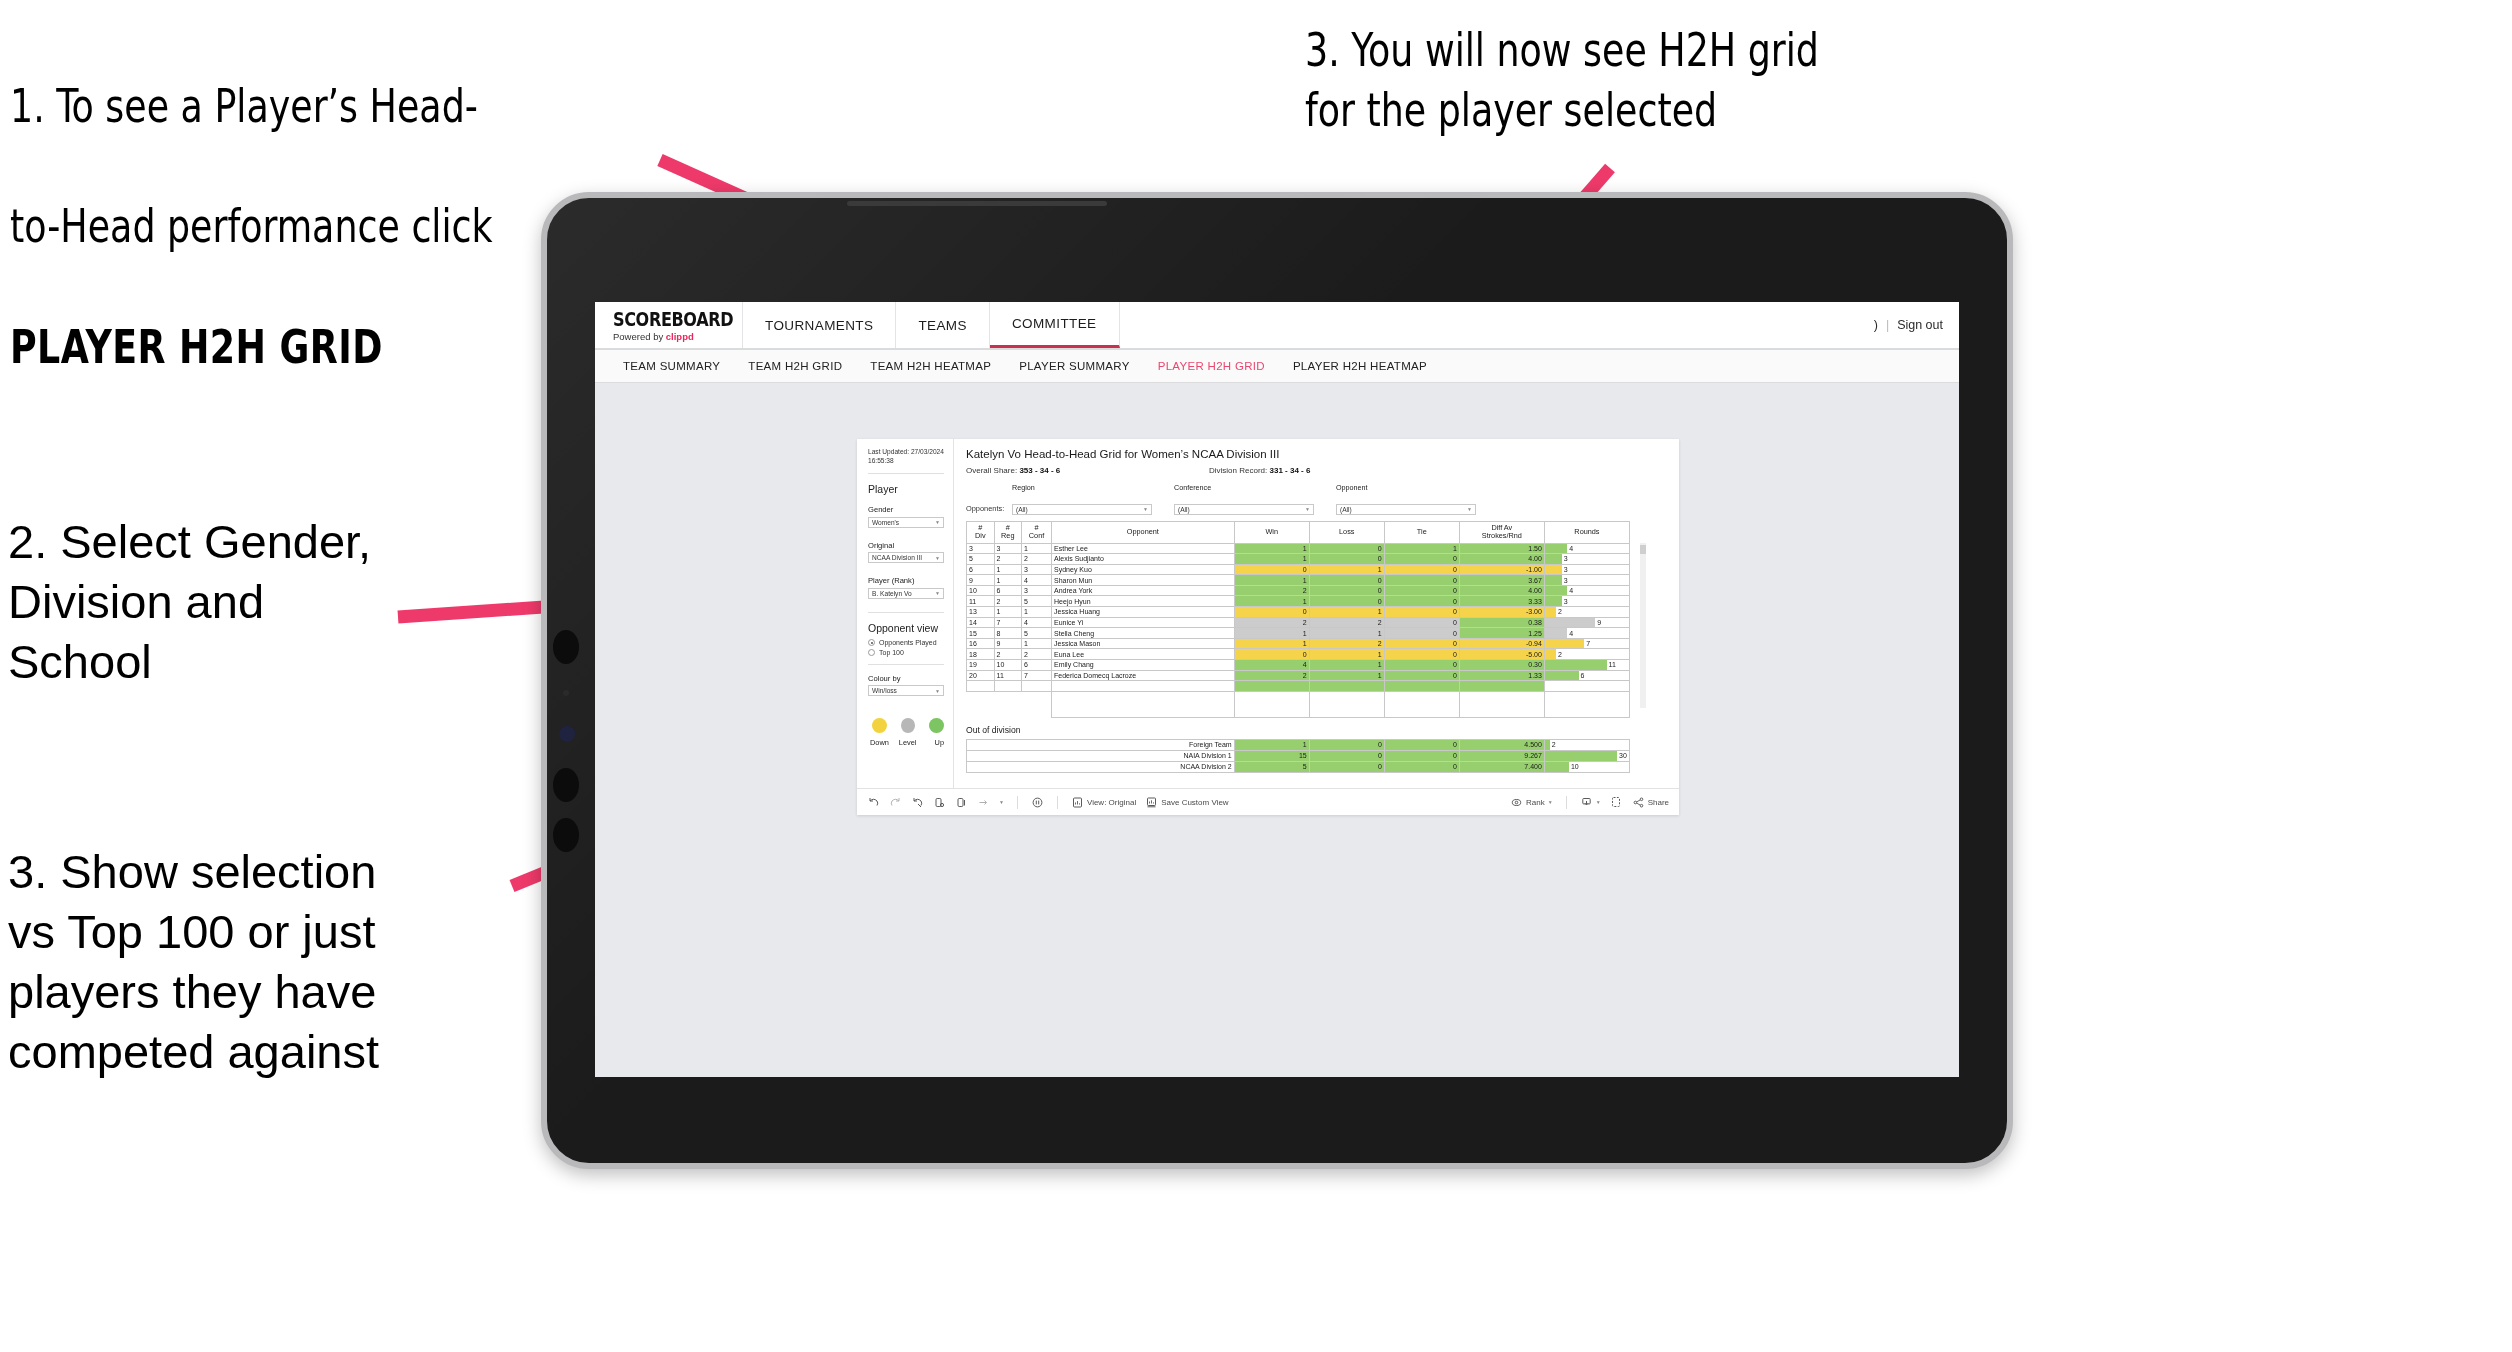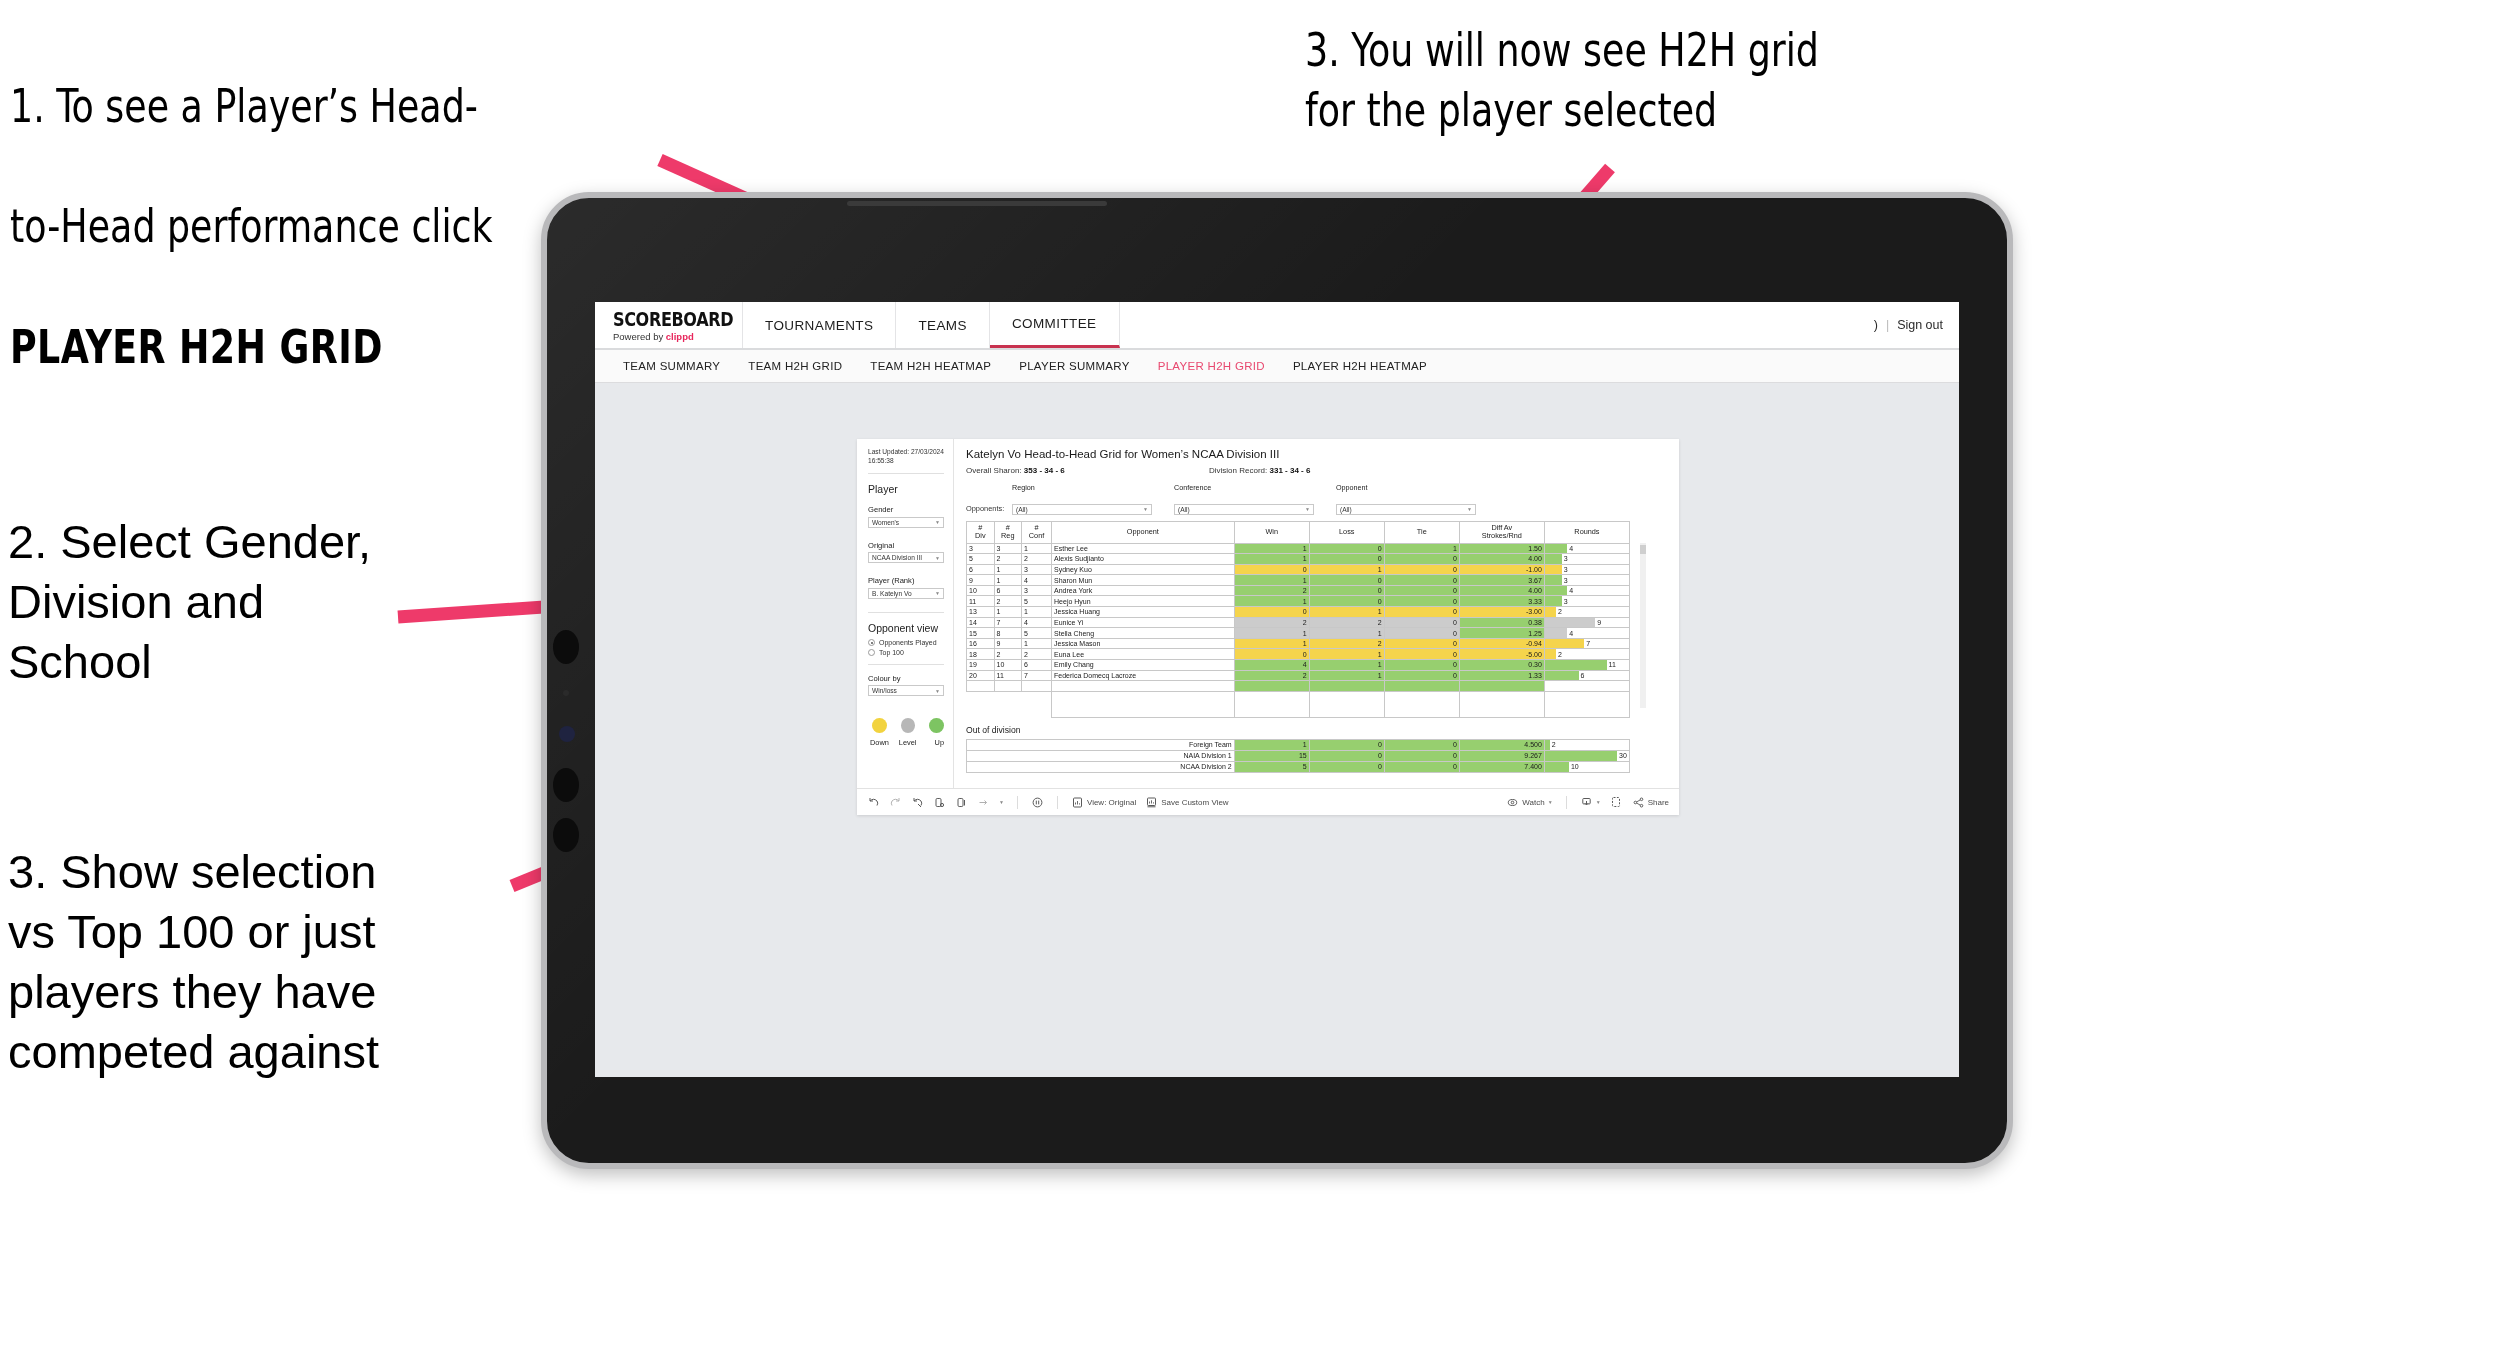--- a/index.html
+++ b/index.html
@@ -278,21 +278,21 @@
             <span>Down</span>
             <span>Level</span>
             <span>Up</span>
           </div>
         </div>
 
         <div id="content">
           <div class="viz-title">Katelyn Vo Head-to-Head Grid for Women’s NCAA Division III</div>
           <div class="record-row">
             <div class="r1">
-              <span>Overall Sharon:</span>
+              <span>Overall Share:</span>
               <b>353 -  34 - 6</b>
             </div>
             <div>
               <span>Division Record:</span>
               <b>331 -  34 - 6</b>
             </div>
           </div>
 
           <div class="opp-filters">
             <div class="opp-label">Opponents:</div>
@@ -652,21 +652,21 @@
             <span>Save Custom View</span>
           </span>
           <span class="tb-spacer"></span>
           <span class="tb-btn">
             <span class="tb-ic">
                 <svg width="11" height="11" viewBox="0 0 11 11">
                   <ellipse cx="5.5" cy="5.5" rx="4.2" ry="3" fill="none" stroke="#5a5a5a" stroke-width="1"></ellipse>
                   <circle cx="5.5" cy="5.5" r="1.3" fill="none" stroke="#5a5a5a" stroke-width="1"></circle>
                 </svg>
               </span>
-            <span>Watch</span>
+            <span>Rank</span>
             <span class="caret">▼</span>
           </span>
           <span class="tb-div"></span>
           <span class="tb-btn">
             <span class="tb-ic">
                 <svg width="11" height="11" viewBox="0 0 11 11">
                   <rect x="1.8" y="1.5" width="7.4" height="5.4" rx="0.8" fill="none" stroke="#5a5a5a" stroke-width="1"></rect>
                   <path d="M5.5 4 v3.6 M4 6.4 l1.5 1.5 l1.5 -1.5" fill="none" stroke="#5a5a5a" stroke-width="1"></path>
                 </svg>
               </span>

